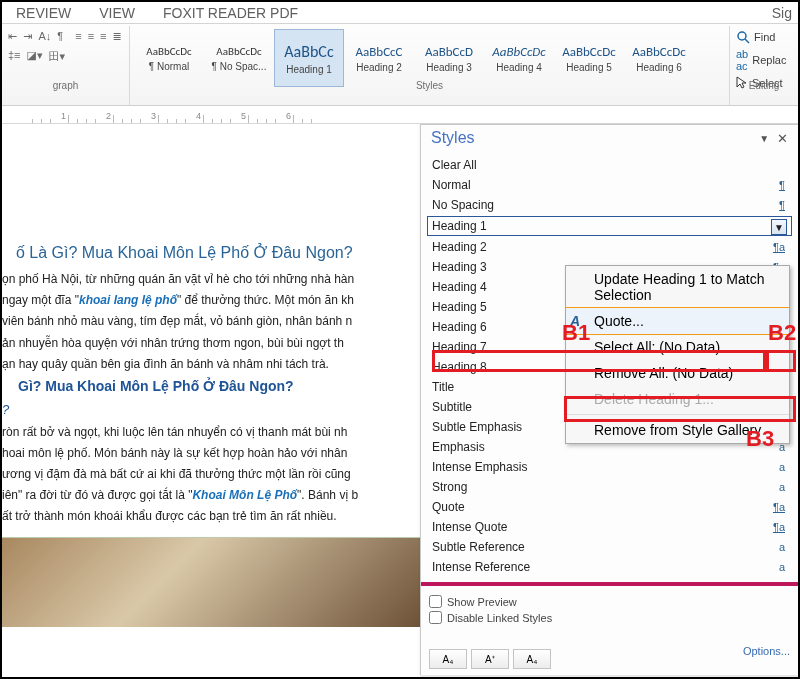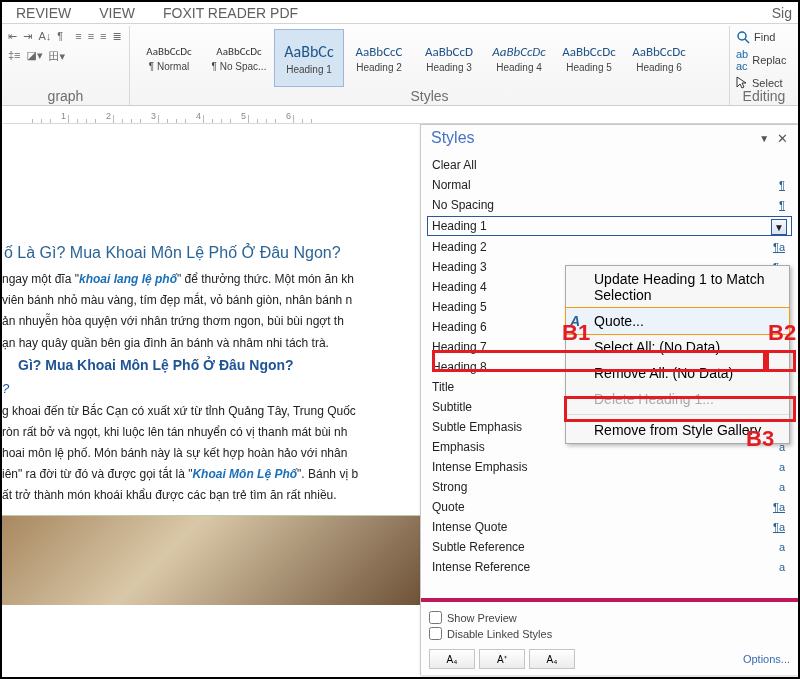--- a/index.html
+++ b/index.html
@@ -8,21 +8,21 @@
 
 .ribbon-tabs { height: 22px; background: #fff; display: flex; align-items: center; border-bottom: 1px solid #d4d4d4; font-size: 14px; }
 .ribbon-tabs span { padding: 0 14px; color: #5f5f5f; }
 .ribbon-tabs .right { margin-left: auto; padding-right: 6px; }
 
 
 .ribbon { height: 82px; background: linear-gradient(#fdfdfd,#f4f4f4); border-bottom: 1px solid #cfcfcf; display: flex; align-items: stretch; padding: 2px 0 0 0; position: relative; }
 .para-group { width: 128px; border-right: 1px solid #d9d9d9; position: relative; }
 .para-marks { padding: 4px 6px; display: flex; flex-wrap: wrap; gap: 6px; font-size: 11px; color: #6a6a6a; }
 .para-marks span { display: inline-block; }
-.group-label { position: absolute; bottom: 1px; left: 0; right: 0; text-align: center; font-size: 14px; color: #6e6e6e; }
+.group-label { position: absolute; bottom: 14px; left: 0; right: 0; text-align: center; font-size: 10px; color: #6e6e6e; }
 
 .styles-group { flex: 1; display: flex; align-items: flex-start; border-right: 1px solid #d9d9d9; position: relative; }
 .style-gallery { display: flex; align-items: flex-start; padding: 3px 2px 0 4px; }
 .style-item { width: 70px; height: 58px; display: flex; flex-direction: column; align-items: center; justify-content: center; cursor: pointer; border: 1px solid transparent; }
 .style-item.selected { background: #d5e4f2; border: 1px solid #9cb8d8; }
 .style-preview { font-family: 'Calibri', sans-serif; font-size: 13px; color: #1f5388; }
 .style-preview.small { font-size: 11px; color: #333; }
 .style-name { font-size: 10px; color: #444; margin-top: 3px; }
 
 .editing-group { width: 68px; padding: 4px 0 0 6px; font-size: 11px; color: #3d3d3d; position: relative; }
@@ -31,21 +31,21 @@
 
 
 .ruler { height: 18px; background: #fff; border-bottom: 1px solid #d9d9d9; font-size: 9px; color: #888; display: flex; align-items: flex-end; padding-left: 30px; overflow: hidden; }
 .ruler .tick { width: 9px; display: inline-block; border-left: 1px solid #bbb; height: 4px; }
 .ruler .num { position: relative; top: -2px; margin: 0 2px; }
 
 
 .doc { height: 555px; display: flex; align-items: flex-start; background: #e9e9e9; }
 .doc-page { width: 418px; background: #fff; padding: 0 0 0 0; height: 100%; overflow: hidden; color: #222; }
 .doc-page .content { padding: 0 0 0 0; }
-.doc-page h2 { color: #2a6496; font-size: 16px; font-weight: normal; margin: 120px 0 8px 2px; }
+.doc-page h2 { color: #2a6496; font-size: 16px; font-weight: normal; margin: 120px 0 8px 14px; }
 .doc-page h3 { color: #1f5496; font-size: 14px; font-weight: bold; margin: 4px 0 6px 16px; }
 .doc-page p { font-size: 12px; line-height: 1.6; margin: 0 0 2px 0; }
 .doc-page .linkish { color: #1a70b8; font-style: italic; font-weight: bold; }
 .img-placeholder { margin-top: 10px; height: 90px; background: linear-gradient(135deg,#a88860 0%, #d9c8a8 40%, #6e5238 100%); border-top: 1px solid #bca; }
 
 
 .pane { position: absolute; left: 418px; top: 122px; right: 0; bottom: 2px; background: #fdfdfd; border-left: 1px solid #c8c8c8; border-top: 1px solid #c8c8c8; display: flex; flex-direction: column; box-shadow: -1px 0 2px rgba(0,0,0,0.05);}
 .pane-header { display: flex; align-items: center; padding: 4px 6px 8px 10px; }
 .pane-title { font-size: 16px; color: #4472c4; flex: 1; }
 .pane-close { font-size: 13px; color: #555; padding: 0 4px; cursor: pointer; }
@@ -60,21 +60,21 @@
 .context-menu .mi { display: flex; align-items: center; padding: 5px 8px 5px 28px; position: relative; cursor: pointer; }
 .context-menu .mi.hl { border: 1px solid #f39c12; background: #ecf3fa; margin: -1px; }
 .context-menu .mi.disabled { color: #aaa; cursor: default; }
 .context-menu .mi .ico { position: absolute; left: 4px; }
 .context-menu hr { border: none; border-top: 1px solid #ddd; margin: 2px 0; }
 
 .pane-bottom { padding: 6px 8px; border-top: 4px solid #be185d; }
 .cb-row { display: flex; align-items: center; font-size: 11px; color: #444; gap: 5px; margin: 3px 0; }
 .pane-icons { display: flex; justify-content: space-between; align-items: center; padding-top: 6px; }
 .pane-icons .icons { display: flex; gap: 4px; }
-.pane-icons .ib { width: 46px; height: 20px; border: 1px solid #c4c4c4; background: linear-gradient(#fff,#ececec); display: flex; align-items: center; justify-content: center; font-size: 10px; cursor: pointer; }
+.pane-icons .ib { width: 38px; height: 20px; border: 1px solid #c4c4c4; background: linear-gradient(#fff,#ececec); display: flex; align-items: center; justify-content: center; font-size: 10px; cursor: pointer; margin-top: 16px; }
 .options-link { color: #386cb0; font-size: 11px; cursor: pointer; }
 
 
 .ann-box { position: absolute; border: 3px solid #e31c23; pointer-events: none; z-index: 50; }
 .ann-label { position: absolute; color: #e31c23; font-size: 22px; font-weight: bold; z-index: 51; pointer-events: none; font-family: Arial; }
 </style>
 </head>
 <body>
 
 <div class="ribbon-tabs">
@@ -195,29 +195,30 @@
     <span class="num">6</span>
     <span class="tick" style="height: 8px;"></span>
     <span class="tick"></span>
     <span class="tick"></span>
   </div>
 
 <div class="doc">
   <div class="doc-page">
     <div class="content">
       <h2>ố Là Gì? Mua Khoai Môn Lệ Phố Ở Đâu Ngon?</h2>
+      <p>ọn phố Hà Nội, từ những quán ăn vặt vỉ hè cho tới những nhà hàn</p>
       <p><span>ngay một đĩa "</span><span class="linkish">khoai lang lệ phố</span><span>" để thưởng thức. Một món ăn kh</span></p>
       <p>viên bánh nhỏ màu vàng, tím đẹp mắt, vỏ bánh giòn, nhân bánh n</p>
       <p>ản nhuyễn hòa quyện với nhân trứng thơm ngon, bùi bùi ngợt th</p>
       <p>ạn hay quây quần bên gia đình ăn bánh và nhâm nhi tách trà.</p>
       <h3>Gì? Mua Khoai Môn Lệ Phố Ở Đâu Ngon?</h3>
       <p style="color:#1f5496;font-style:italic;font-size:13px">?</p>
-      <p>g khoai đến từ Bắc Cạn có xuất xứ từ tỉnh Quảng Tây, Trung Quốc</p>
       <p>ròn rất bở và ngọt, khi luộc lên tán nhuyển có vị thanh mát bùi nh</p>
       <p>hoai môn lệ phố. Món bánh này là sự kết hợp hoàn hảo với nhân</p>
+      <p>ương vị đậm đà mà bất cứ ai khi đã thưởng thức một lần rồi cũng</p>
       <p><span>iên" ra đời từ đó và được gọi tắt là "</span><span class="linkish">Khoai Môn Lệ Phố</span><span>". Bánh vị b</span></p>
       <p>ất trở thành món khoái khẩu được các bạn trẻ tìm ăn rất nhiều.</p>
       <div class="img-placeholder"></div>
     </div>
   </div>
 </div>
 
 <div class="pane">
   <div class="pane-header">
     <div class="pane-title">Styles</div>

